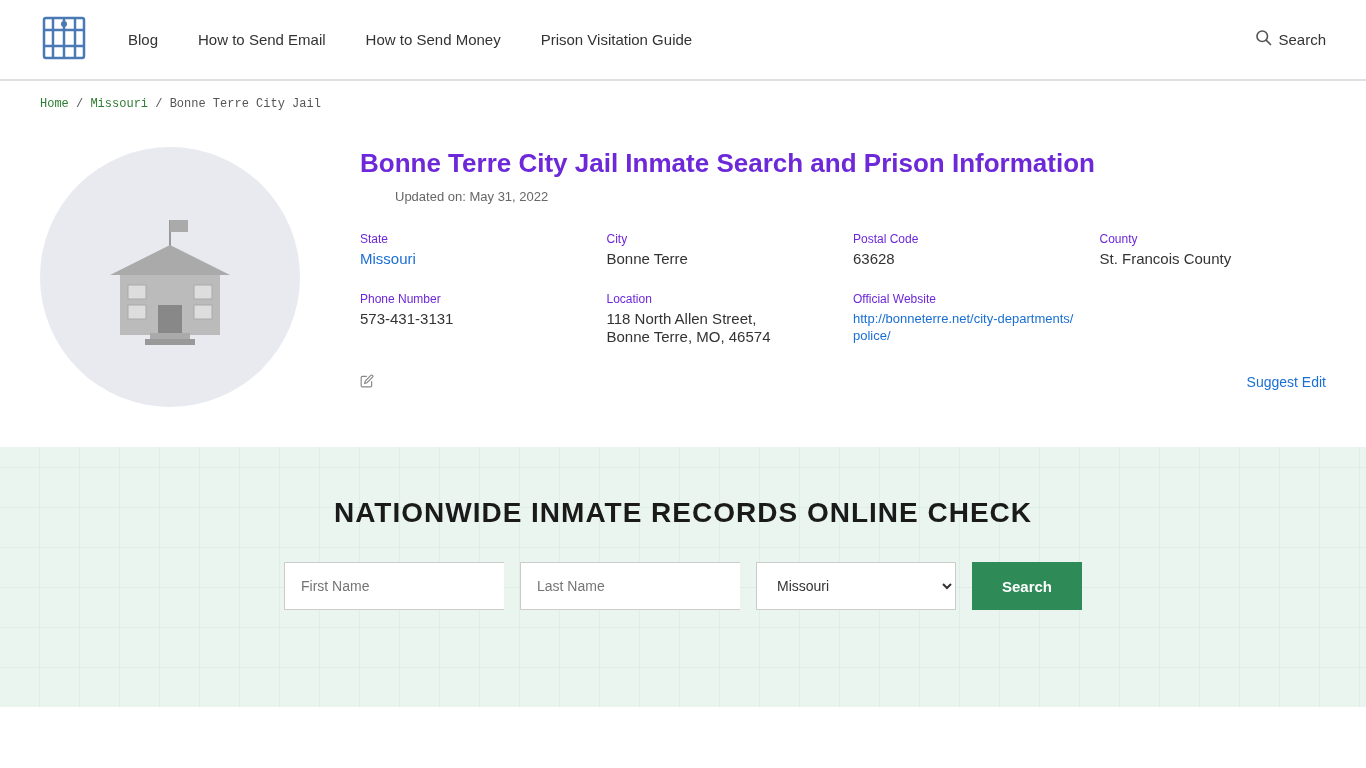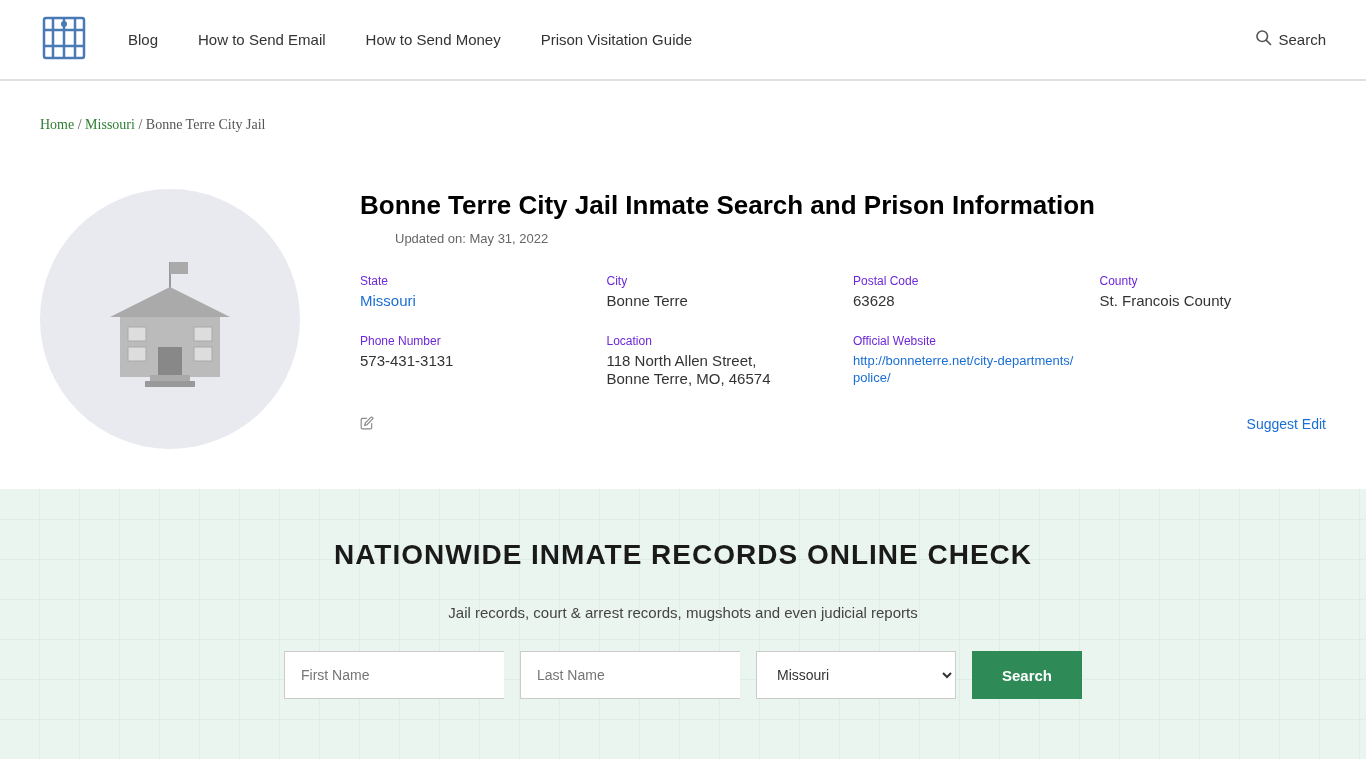--- a/index.html
+++ b/index.html
@@ -45,23 +45,23 @@
       color: #333;
       font-size: 15px;
     }
     .search-icon-header {
       font-size: 18px;
       color: #555;
     }
 
     
     .breadcrumb {
-      padding: 36px 40px;
-      font-family: Liberation Serif, serif;
-      font-size: 14px;
+      padding: 16px 40px;
+      font-family: Liberation Mono, monospace;
+      font-size: 12px;
       color: #555;
     }
     .breadcrumb a {
       color: #2e7d32;
       text-decoration: none;
     }
     .breadcrumb span { color: #555; }
 
     
     .main-content {
@@ -87,21 +87,21 @@
       color: #888;
     }
 
     
     .info-section {
       flex: 1;
     }
     .page-title {
       font-size: 26px;
       font-weight: bold;
-      color: #000000;
+      color: #6d28d9;
       font-family: Arial, sans-serif;
       margin-bottom: 8px;
       line-height: 1.3;
     }
     .updated-date {
       font-size: 13px;
       color: #666;
       font-family: Arial, sans-serif;
       margin-bottom: 28px;
       margin-left: 35px;
@@ -356,20 +356,19 @@
           <path d="M18.5 2.5a2.121 2.121 0 0 1 3 3L12 15l-4 1 1-4 9.5-9.5z"></path>
         </svg>
       </span>
       <span>Suggest Edit</span>
     </div>
   </div>
 </div>
 
 <div class="bottom-section">
   <h2 class="bottom-title">NATIONWIDE INMATE RECORDS ONLINE CHECK</h2>
-  <p class="bottom-subtitle">Jail records, court &amp; arrest records, mugshots and even judicial reports</p>
   <div class="search-form">
     <input type="text" class="first-name-input" placeholder="First Name" style="">
     <input type="text" class="last-name-input" placeholder="Last Name" style="">
     <select class="state-select" id="state-sel"><option value="Alabama">Alabama</option><option value="Alaska">Alaska</option><option value="Arizona">Arizona</option><option value="Arkansas">Arkansas</option><option value="California">California</option><option value="Colorado">Colorado</option><option value="Connecticut">Connecticut</option><option value="Delaware">Delaware</option><option value="Florida">Florida</option><option value="Georgia">Georgia</option><option value="Hawaii">Hawaii</option><option value="Idaho">Idaho</option><option value="Illinois">Illinois</option><option value="Indiana">Indiana</option><option value="Iowa">Iowa</option><option value="Kansas">Kansas</option><option value="Kentucky">Kentucky</option><option value="Louisiana">Louisiana</option><option value="Maine">Maine</option><option value="Maryland">Maryland</option><option value="Massachusetts">Massachusetts</option><option value="Michigan">Michigan</option><option value="Minnesota">Minnesota</option><option value="Mississippi">Mississippi</option><option value="Missouri" selected="">Missouri</option><option value="Montana">Montana</option><option value="Nebraska">Nebraska</option><option value="Nevada">Nevada</option><option value="New Hampshire">New Hampshire</option><option value="New Jersey">New Jersey</option><option value="New Mexico">New Mexico</option><option value="New York">New York</option><option value="North Carolina">North Carolina</option><option value="North Dakota">North Dakota</option><option value="Ohio">Ohio</option><option value="Oklahoma">Oklahoma</option><option value="Oregon">Oregon</option><option value="Pennsylvania">Pennsylvania</option><option value="Rhode Island">Rhode Island</option><option value="South Carolina">South Carolina</option><option value="South Dakota">South Dakota</option><option value="Tennessee">Tennessee</option><option value="Texas">Texas</option><option value="Utah">Utah</option><option value="Vermont">Vermont</option><option value="Virginia">Virginia</option><option value="Washington">Washington</option><option value="West Virginia">West Virginia</option><option value="Wisconsin">Wisconsin</option><option value="Wyoming">Wyoming</option></select>
     <button class="search-btn">Search</button>
   </div>
 </div>
 
 </body></html>

